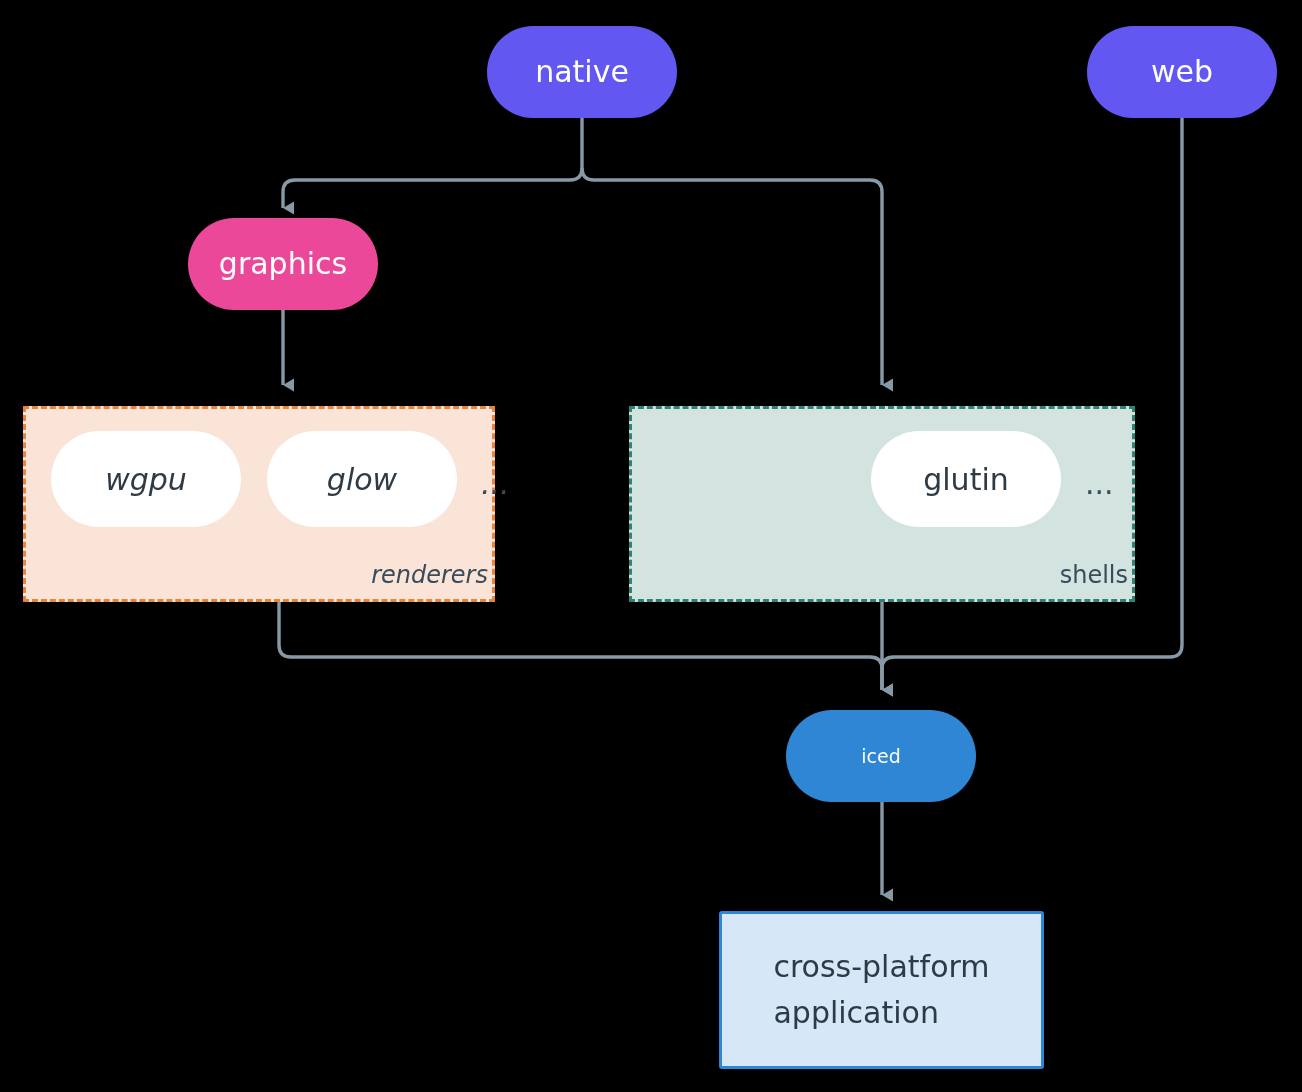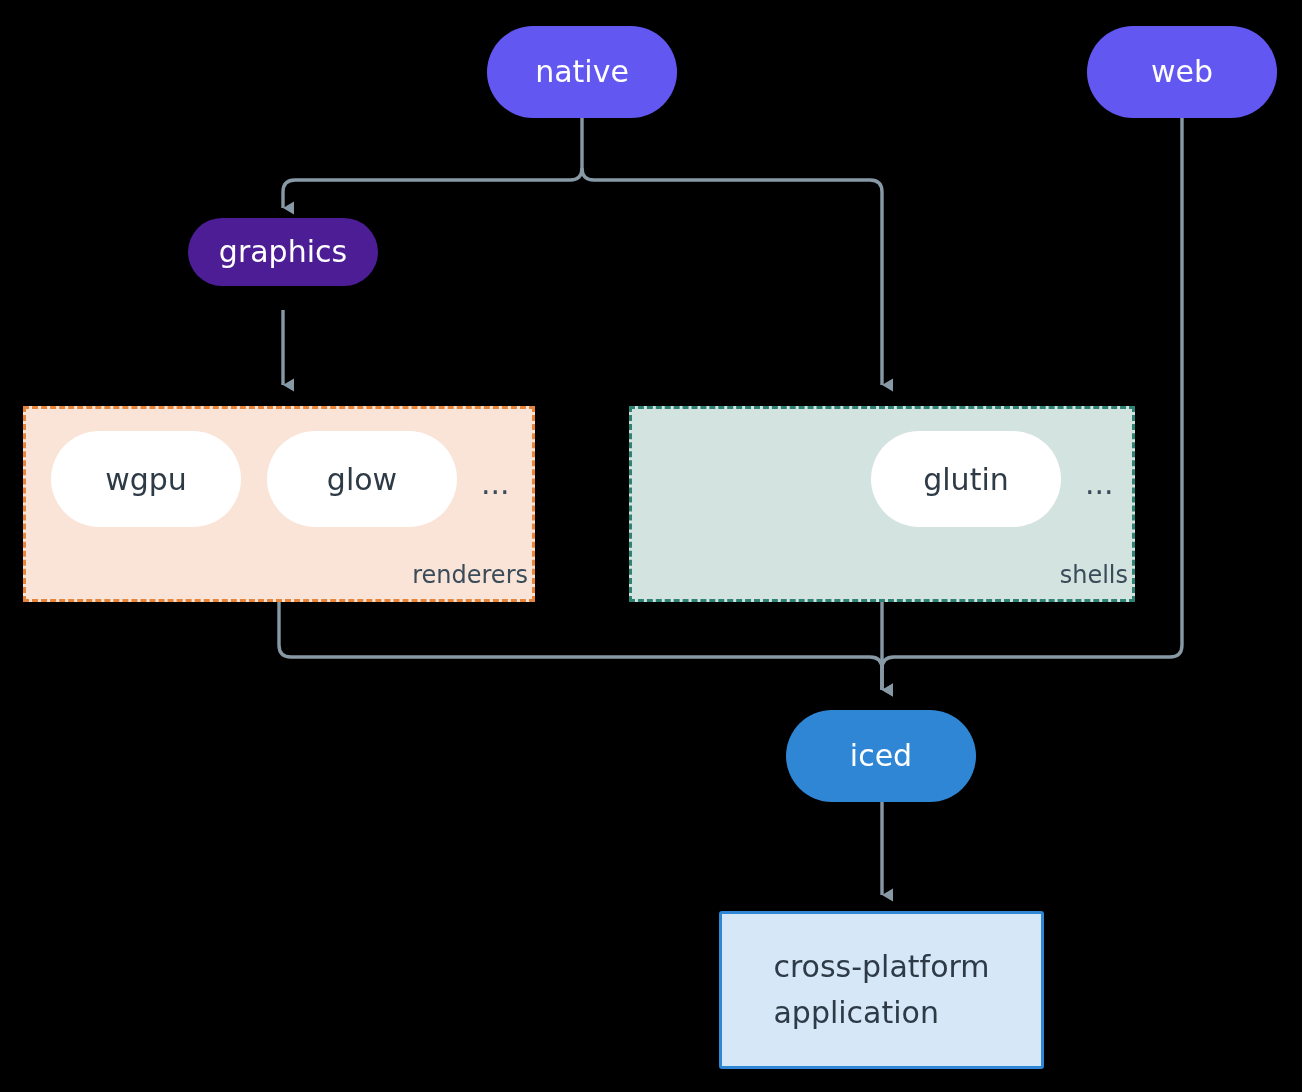--- a/index.html
+++ b/index.html
@@ -43,42 +43,43 @@
     width: 190px; height: 92px;
     background: #6257F0;
   }
   .node-web {
     left: 1087px; top: 26px;
     width: 190px; height: 92px;
     background: #6257F0;
   }
   .node-graphics {
     left: 188px;  top: 218px;
-    width: 190px; height: 68px;
-    background: #4c1d95;
+    width: 190px; height: 92px;
+    background: #ec4899;
   }
   .node-iced {
     left: 786px;  top: 710px;
     width: 190px; height: 92px;
     background: #2E86D4;
-    font-size: 30px;
+    font-size: 19px;
   }
 
   
   .group-box {
     position: absolute;
     box-sizing: border-box;
     border-style: dashed;
     border-width: 3px;
   }
   .group-renderers {
     left: 23px;  top: 406px;
-    width: 512px; height: 196px;
+    width: 472px; height: 196px;
     background: #FAE4D7;
     border-color: #E8853A;
+    font-style: italic;
   }
   .group-shells {
     left: 629px; top: 406px;
     width: 506px; height: 196px;
     background: #D3E3DF;
     border-color: #2F8374;
   }
   .group-label {
     position: absolute;
     right: 4px;

